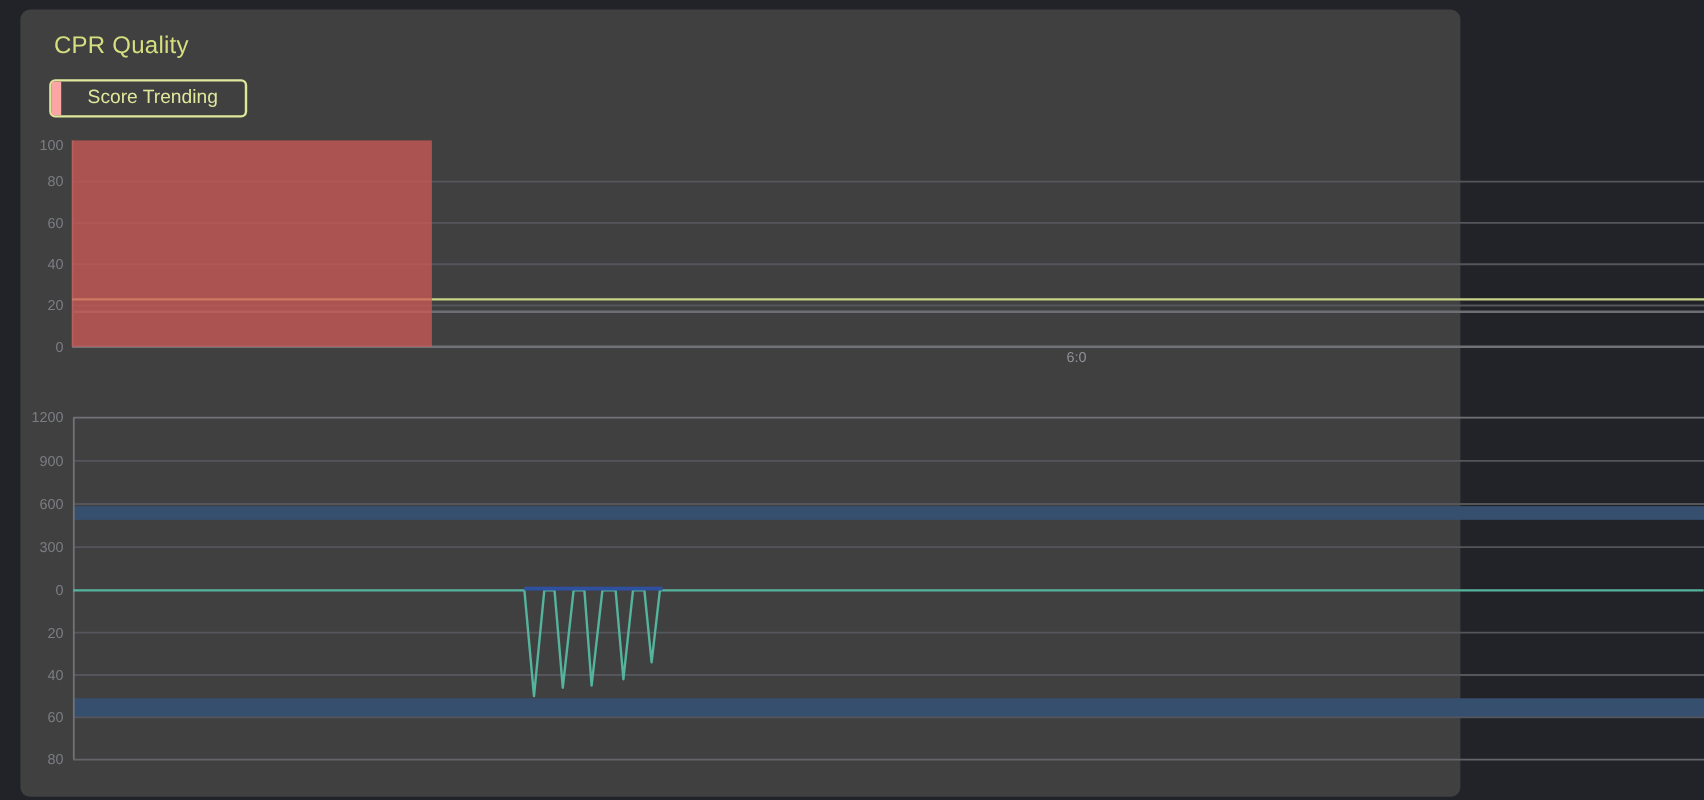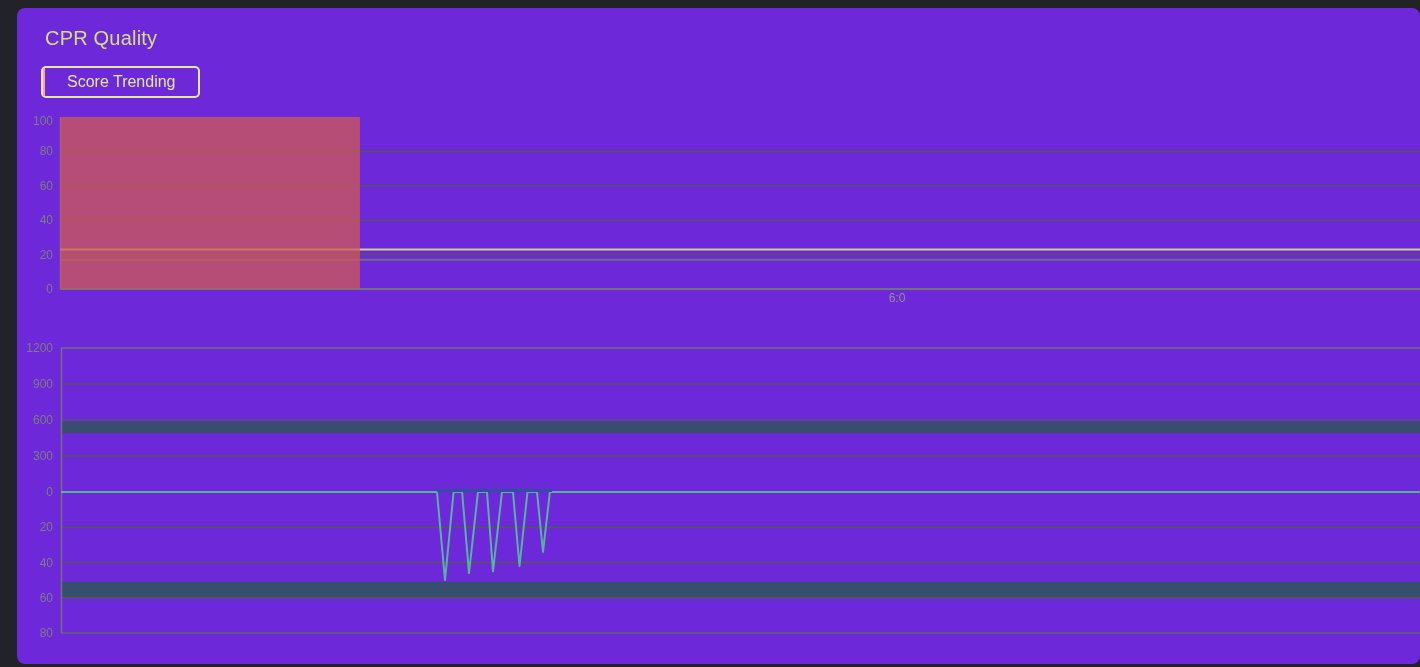--- a/index.html
+++ b/index.html
@@ -1,29 +1,29 @@
 <!DOCTYPE html>
 <html><head>
 <meta charset="utf-8">
 <style>
   html,body{margin:0;padding:0;background:#16181d;}
   .page{position:relative;width:1420px;height:667px;background:#212329;
         font-family:"Liberation Sans", sans-serif;overflow:hidden;}
-  .panel{position:absolute;left:17px;top:8px;width:1403px;height:656px;
-         background:#6d28d9;border-radius:8px;}
+  .panel{position:absolute;left:17px;top:8px;width:1200px;height:656px;
+         background:#404040;border-radius:8px;}
   .panel-title{position:absolute;left:28px;top:19px;font-size:20px;line-height:22px;
                color:#d6df7e;letter-spacing:0.2px;}
   .tabs{position:absolute;left:24px;top:58px;height:32px;display:flex;
         border:2px solid #e0e89c;border-radius:5px;box-sizing:border-box;
         background:transparent;}
   .tab{height:100%;display:flex;align-items:center;justify-content:center;
        font-size:16px;padding:0 22px;background:transparent;border:none;
        font-family:"Liberation Sans", sans-serif;cursor:pointer;box-sizing:border-box;}
   .tab.active{background:#e0e89c;color:#17181b;border-radius:2px 0 0 2px;min-width:141px;}
-  .tab.inactive{color:#e0e89c;border-left:2px solid #fca5a5;min-width:140px;}
+  .tab.inactive{color:#e0e89c;border-left:8px solid #fca5a5;min-width:140px;}
   svg.charts{position:absolute;left:0;top:0;width:1420px;height:667px;}
   text{font-family:"Liberation Sans", sans-serif;}
 </style>
 </head>
 <body>
 
 <div class="page">
   <div class="panel">
     <div class="panel-title">CPR Quality</div>
     <div class="tabs">

